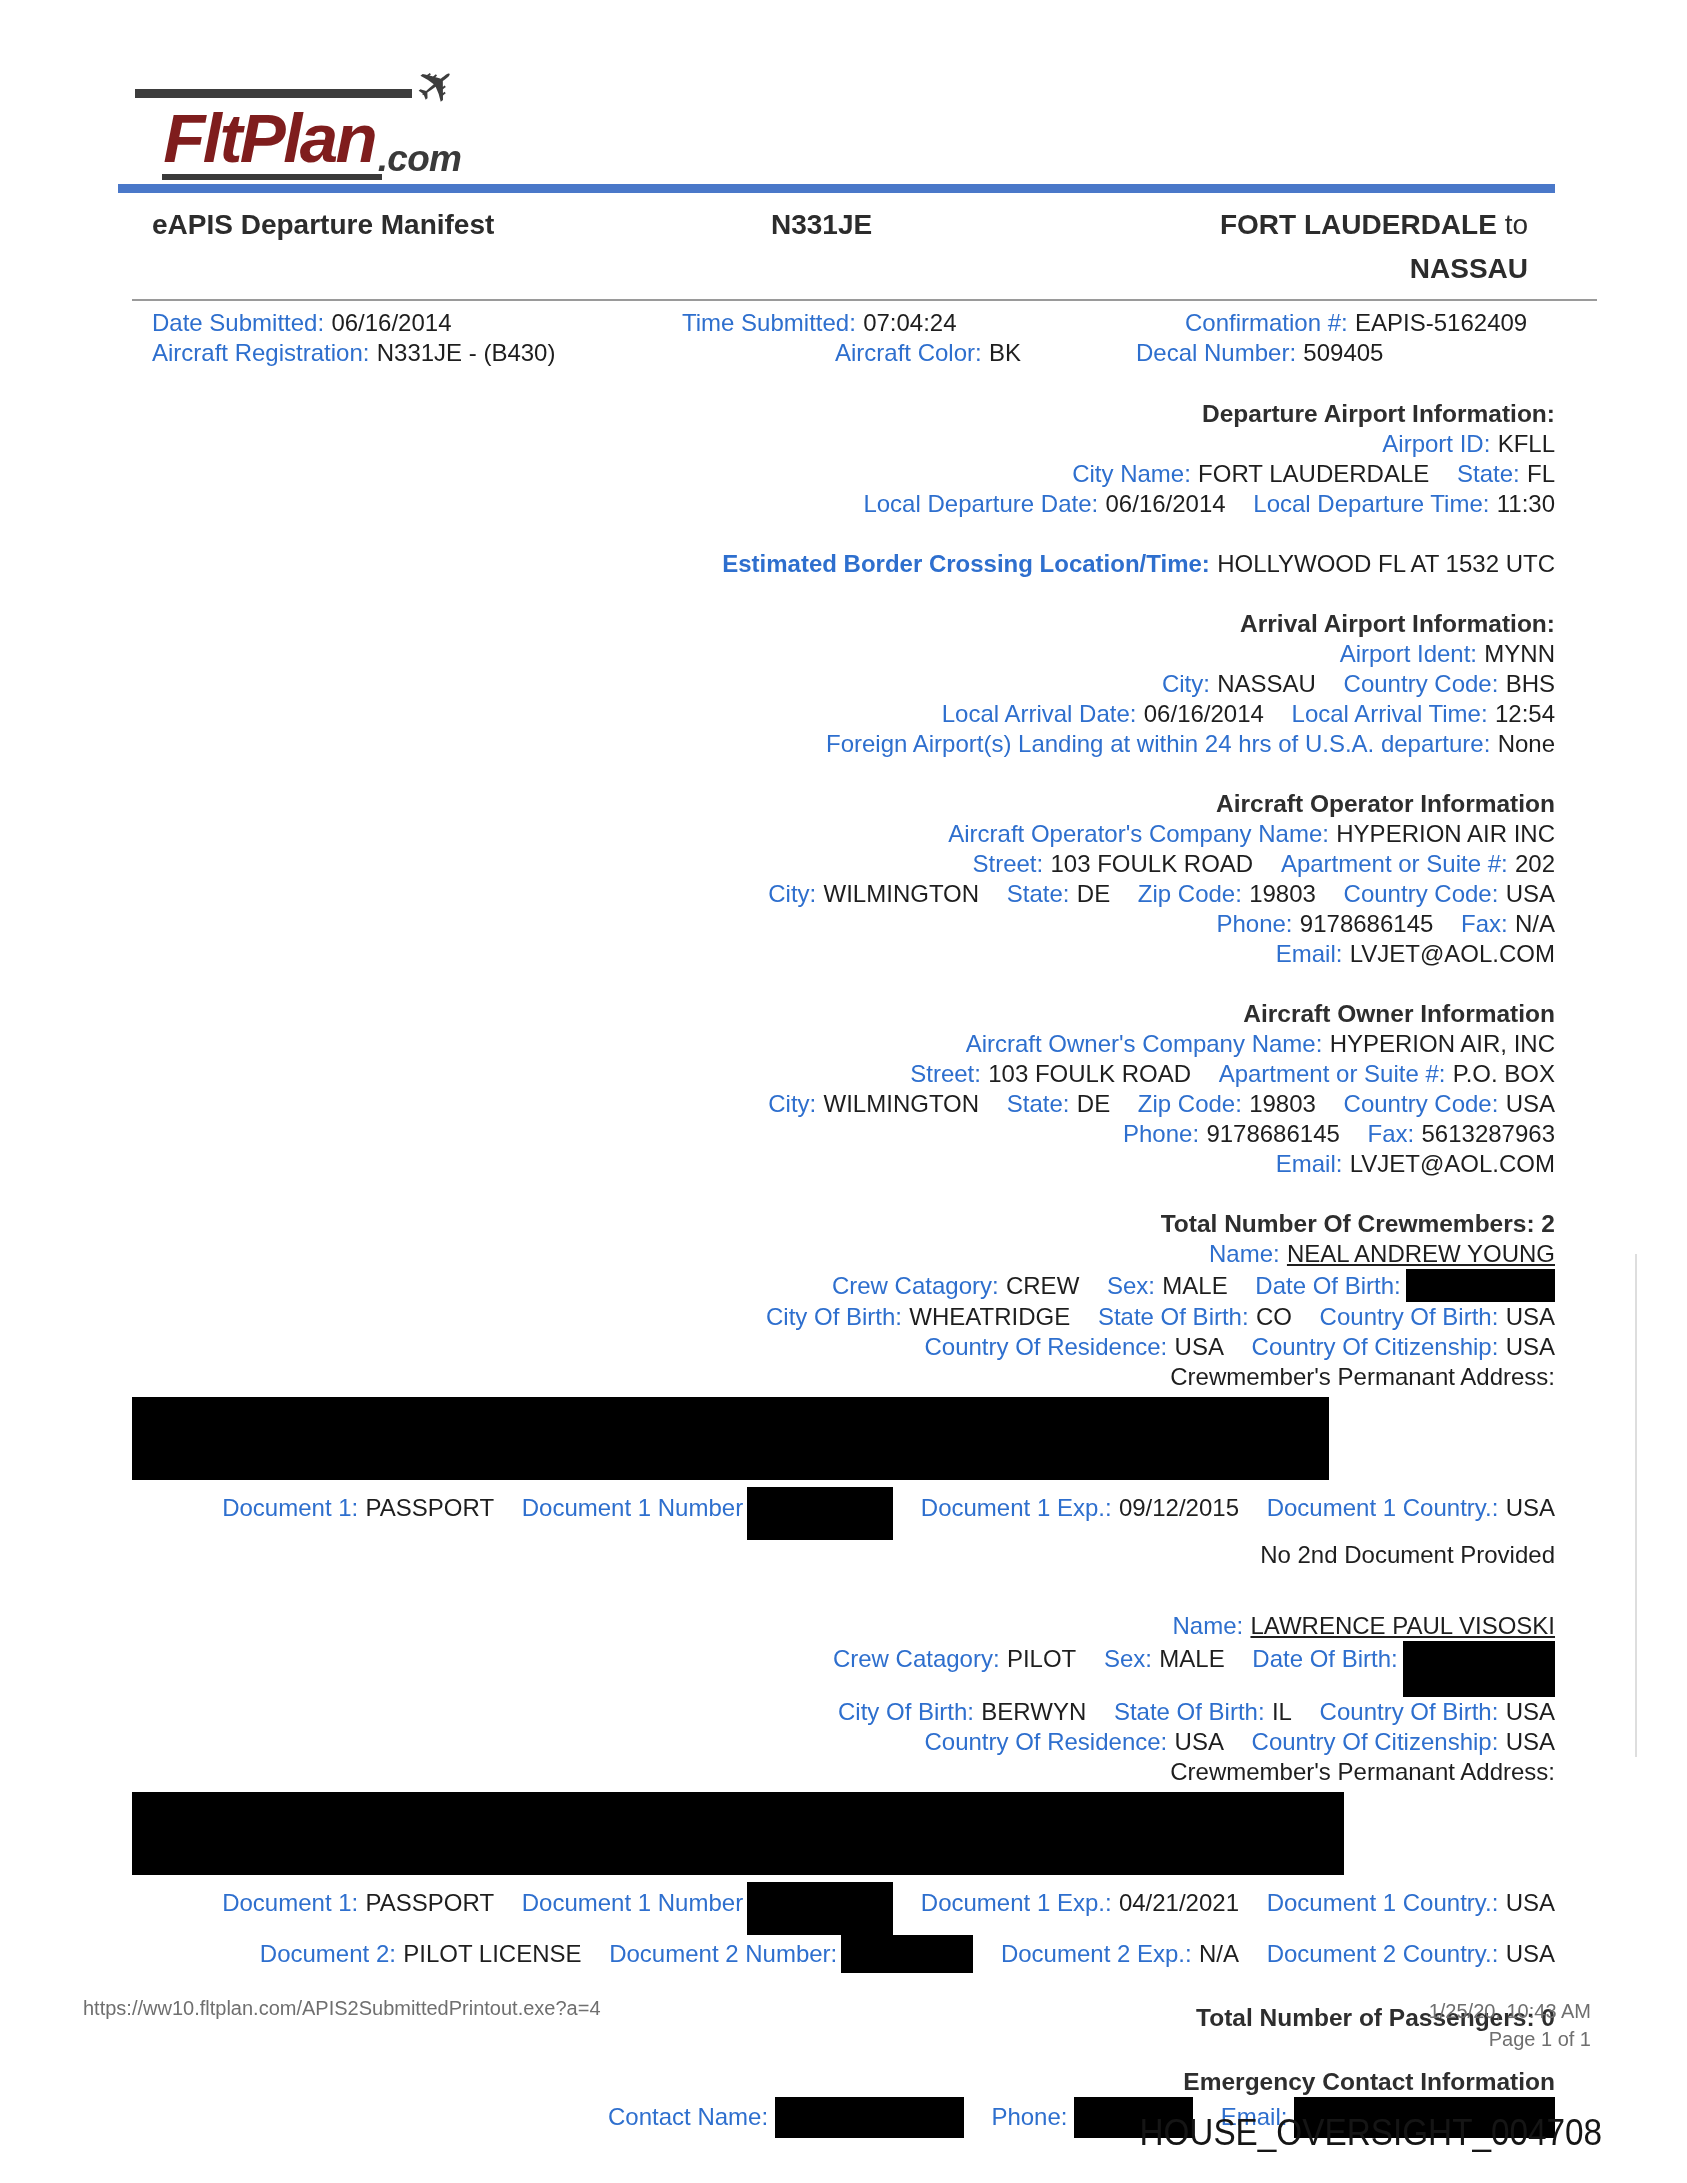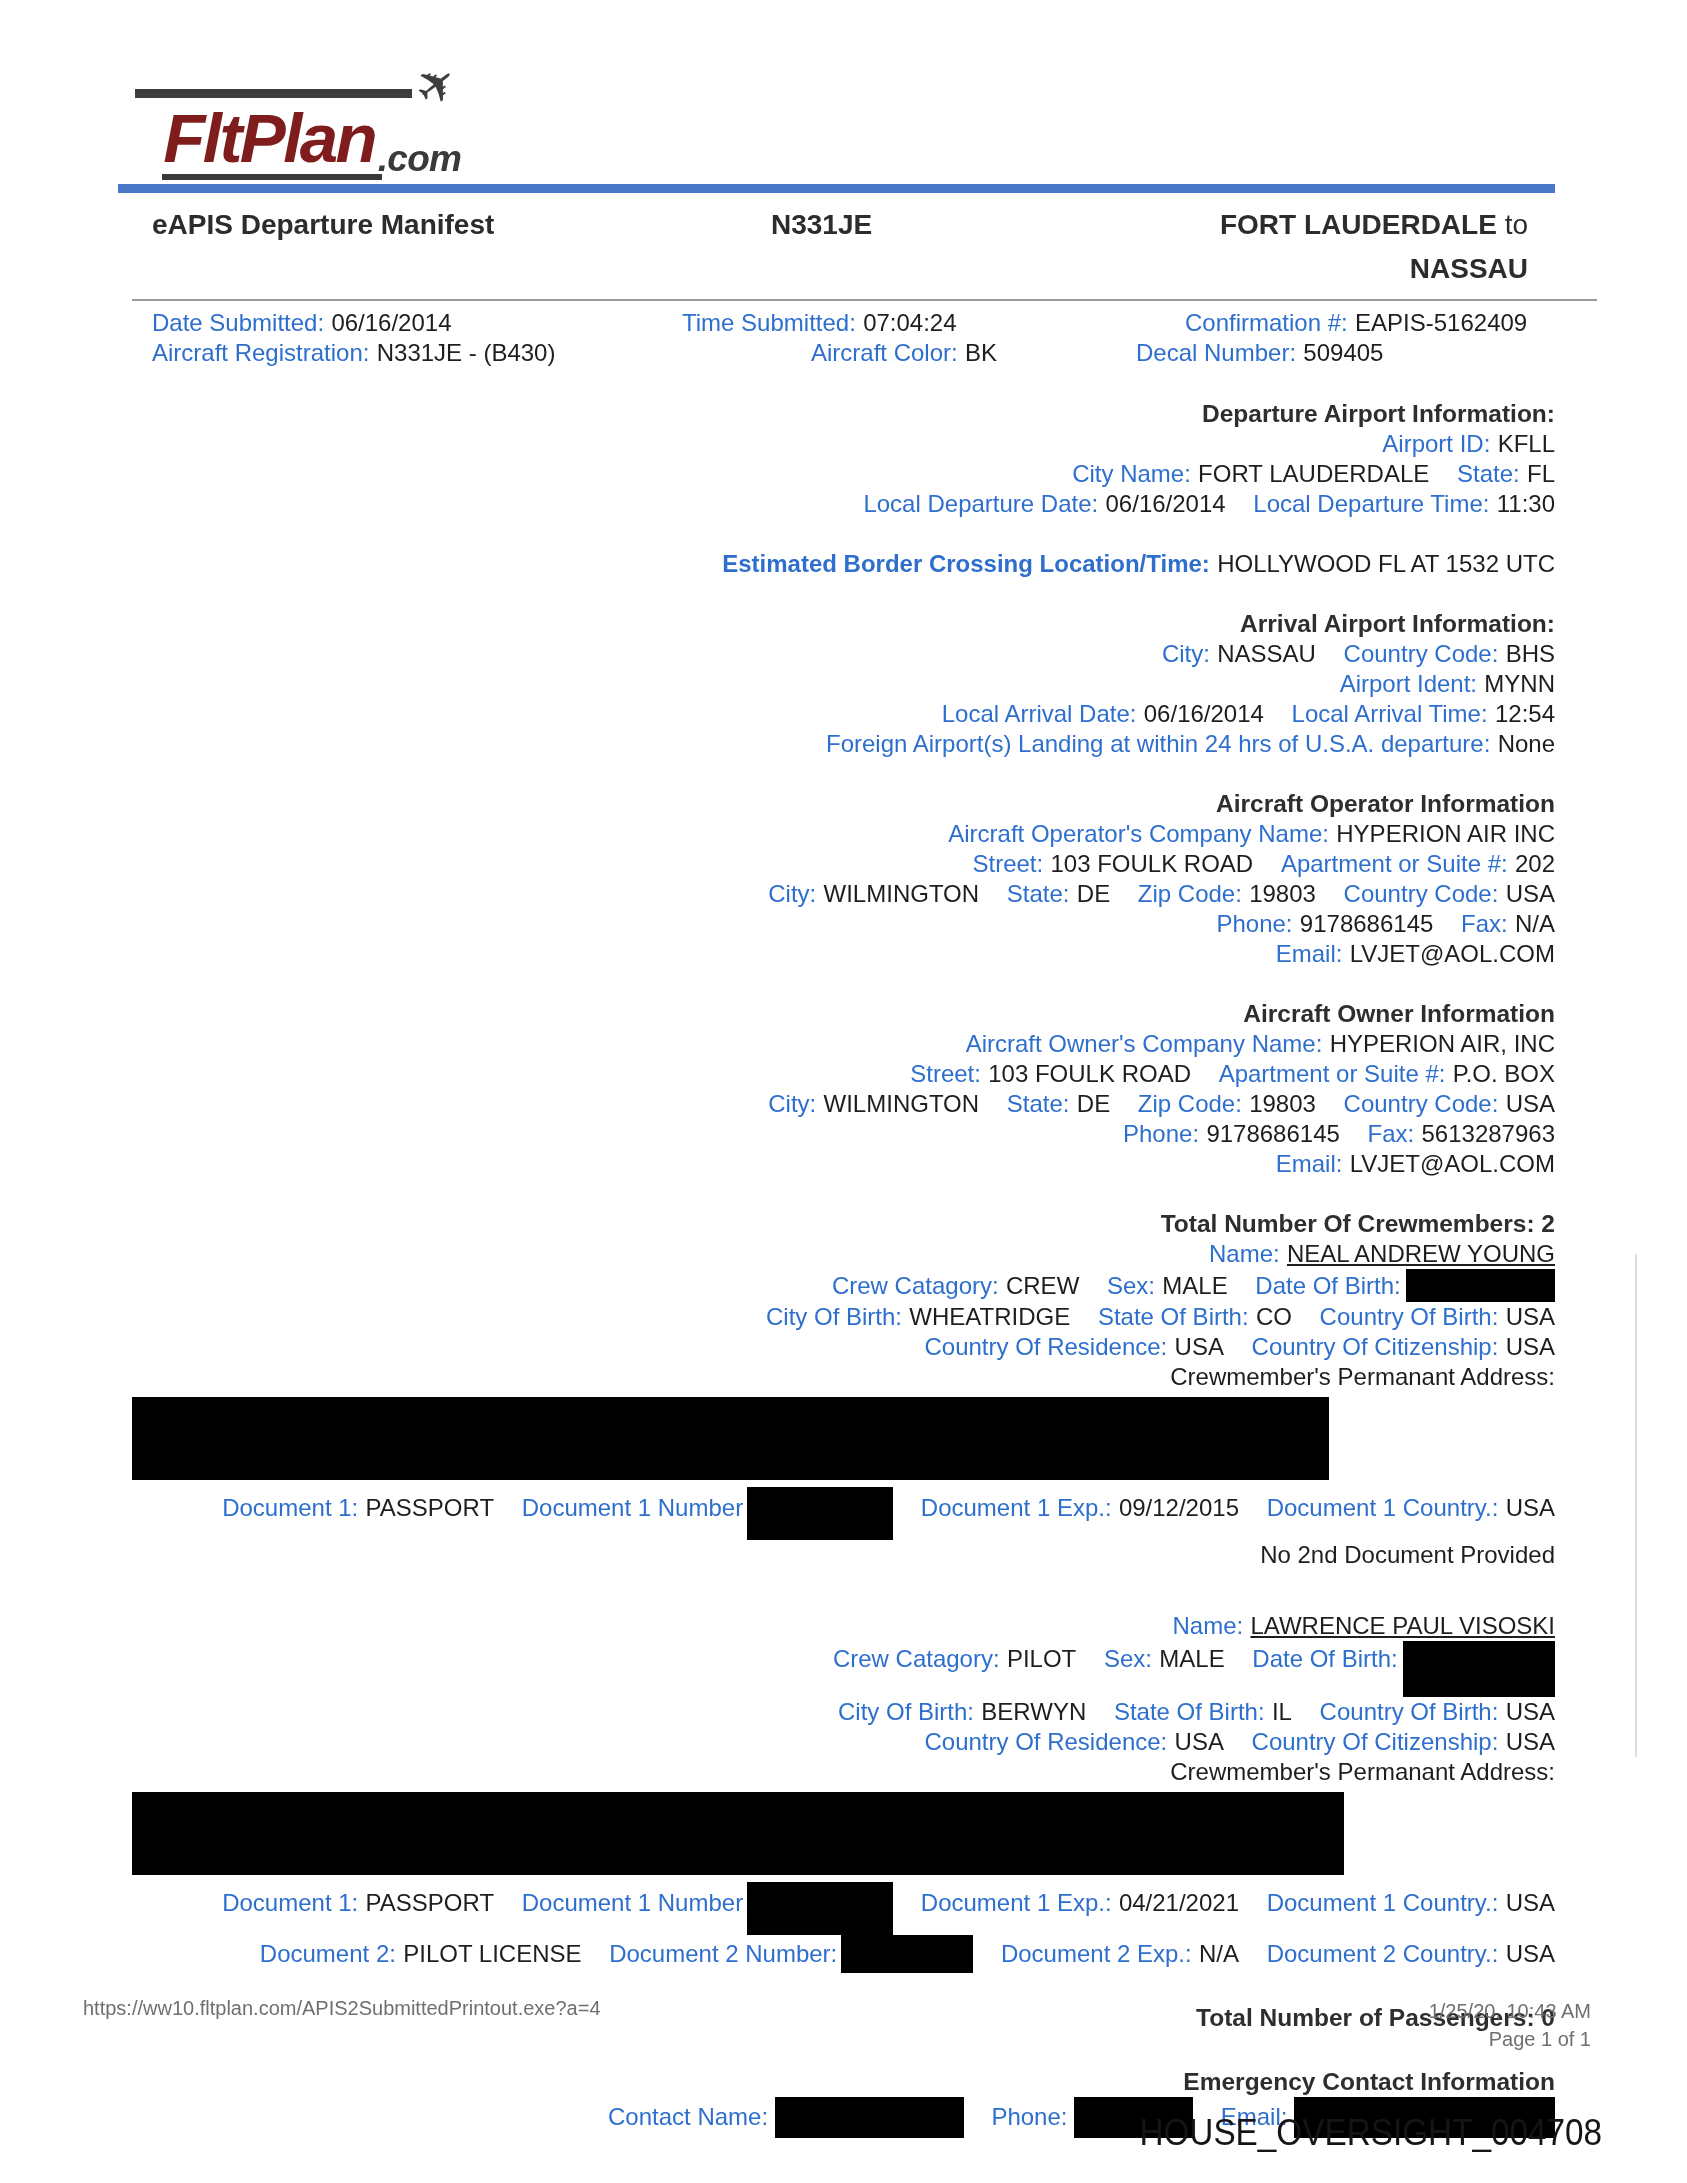--- a/index.html
+++ b/index.html
@@ -39,21 +39,21 @@
   .sechead { font-size:24.5px; font-weight:bold; color:#2e2e2e; line-height:30px; }
   .sec { margin-top:30px;text-align:right; }
   .underline-name { text-decoration:underline; }
   .boldblue { font-weight:bold; color:#2e6fce; }
   .plain { color:#1e1e1e; }
   
   .subrow { position:relative; height:30px; font-size:24px; }
   .subrow .c1 { position:absolute; left:0; }
   .r1 .c2 { position:absolute; left:509px; }
   .r1 .c3 { position:absolute; left:1012px; }
-  .r2 .c2 { position:absolute; left:638px; }
+  .r2 .c2 { position:absolute; left:662px; }
   .r2 .c3 { position:absolute; left:963px; }
   
   .redact { display:inline-block; background:#000; }
   .redact-dob1 { width:149px; height:33px; vertical-align:-8px; margin-left:5.3px; }
   .redact-dob2 { width:152px; height:56px; vertical-align:-30px; margin-left:5.3px; }
   .redact-bigbox { display:block; width:1197px; height:83px; margin:5.3px 0 0 -20px; background:#000; }
   .redact-docnum { width:146px; height:53px; vertical-align:-24px; margin-left:4px; }
   .redact-docnum2 { width:132px; height:38px; vertical-align:-10.6px; margin-left:4px; }
   .redact-ename { width:189px; height:41px; vertical-align:-13.2px; margin-left:6.6px; }
   .redact-ephone { width:119px; height:41px; vertical-align:-13.2px; margin-left:6.6px; }
@@ -119,25 +119,25 @@
     </div>
   </div>
 
   <div class="content sec line">
     <span class="boldblue">Estimated Border Crossing Location/Time:</span><span class="val">HOLLYWOOD FL AT 1532 UTC</span>
   </div>
 
   <div class="content sec">
     <div class="sechead">Arrival Airport Information:</div>
     <div class="line">
+      <span class="pair"><span class="lbl">Airport Ident:</span><span class="val">MYNN</span></span>
+    </div>
+    <div class="line">
       <span class="pair"><span class="lbl">City:</span><span class="val">NASSAU</span></span>
       <span class="pair"><span class="lbl">Country Code:</span><span class="val">BHS</span></span>
-    </div>
-    <div class="line">
-      <span class="pair"><span class="lbl">Airport Ident:</span><span class="val">MYNN</span></span>
     </div>
     <div class="line">
       <span class="pair"><span class="lbl">Local Arrival Date:</span><span class="val">06/16/2014</span></span>
       <span class="pair"><span class="lbl">Local Arrival Time:</span><span class="val">12:54</span></span>
     </div>
     <div class="line">
       <span class="pair"><span class="lbl">Foreign Airport(s) Landing at within 24 hrs of U.S.A. departure:</span><span class="val">None</span></span>
     </div>
   </div>
 

